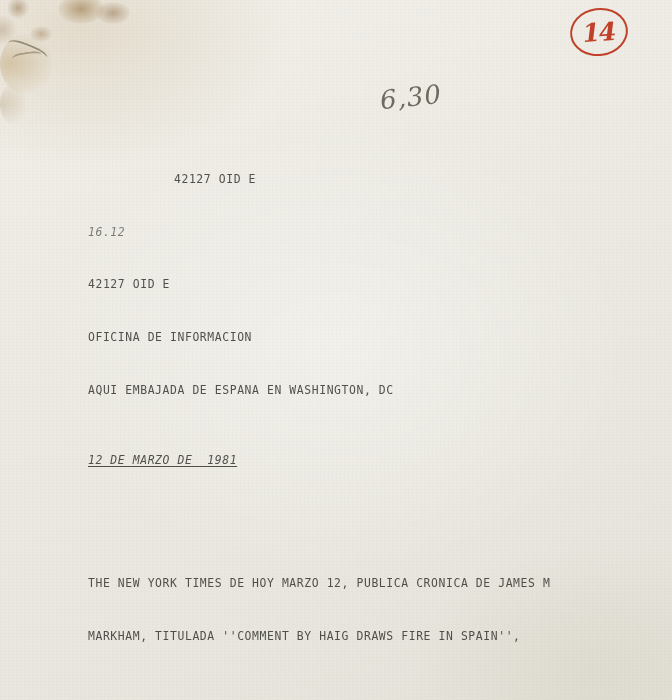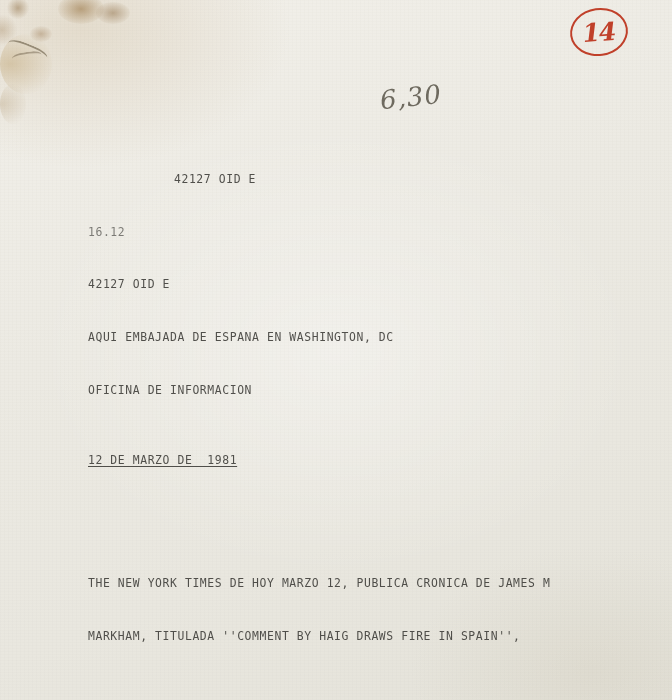--- a/index.html
+++ b/index.html
@@ -127,22 +127,22 @@
     line-height: 17.6px;
     letter-spacing: 0.6px;
     text-transform: uppercase;
     white-space: pre-wrap;
     filter: blur(0.18px);
     opacity: .88;
   }
   .typed .line { display: block; }
   .typed .para { margin-bottom: 17.6px; display: block; }
   .indent-1 { padding-left: 86px; }
-  .faint { opacity: .72; }
-  .u { text-decoration: underline; text-underline-offset: 2px; }
+  .faint { opacity: .72; font-style: italic; }
+  .u { text-decoration: underline; text-underline-offset: 2px; font-style: italic; }
 
   .blk { display: block; }
 </style>
 </head>
 <body>
 
 <div class="page">
   <div class="grain"></div>
 
   <div class="corner-tear"></div>
@@ -159,22 +159,22 @@
     <div class="num">14</div>
   </div>
 
   <div class="handwritten pencil-mark">6,30</div>
 
   <div class="typed">
 
     <span class="line indent-1">42127 OID E</span>
     <span class="line faint">16.12</span>
     <span class="line">42127 OID E</span>
+    <span class="line">OFICINA DE INFORMACION</span>
     <span class="line">AQUI EMBAJADA DE ESPANA EN WASHINGTON, DC</span>
-    <span class="line">OFICINA DE INFORMACION</span>
 
     <span class="para u">12 DE MARZO DE  1981</span>
 
     <span class="blk">
       <span class="line">THE NEW YORK TIMES DE HOY MARZO 12, PUBLICA CRONICA DE JAMES M</span>
       <span class="line">MARKHAM, TITULADA ''COMMENT BY HAIG DRAWS FIRE IN SPAIN'',</span>
       
     </span>
 
     

